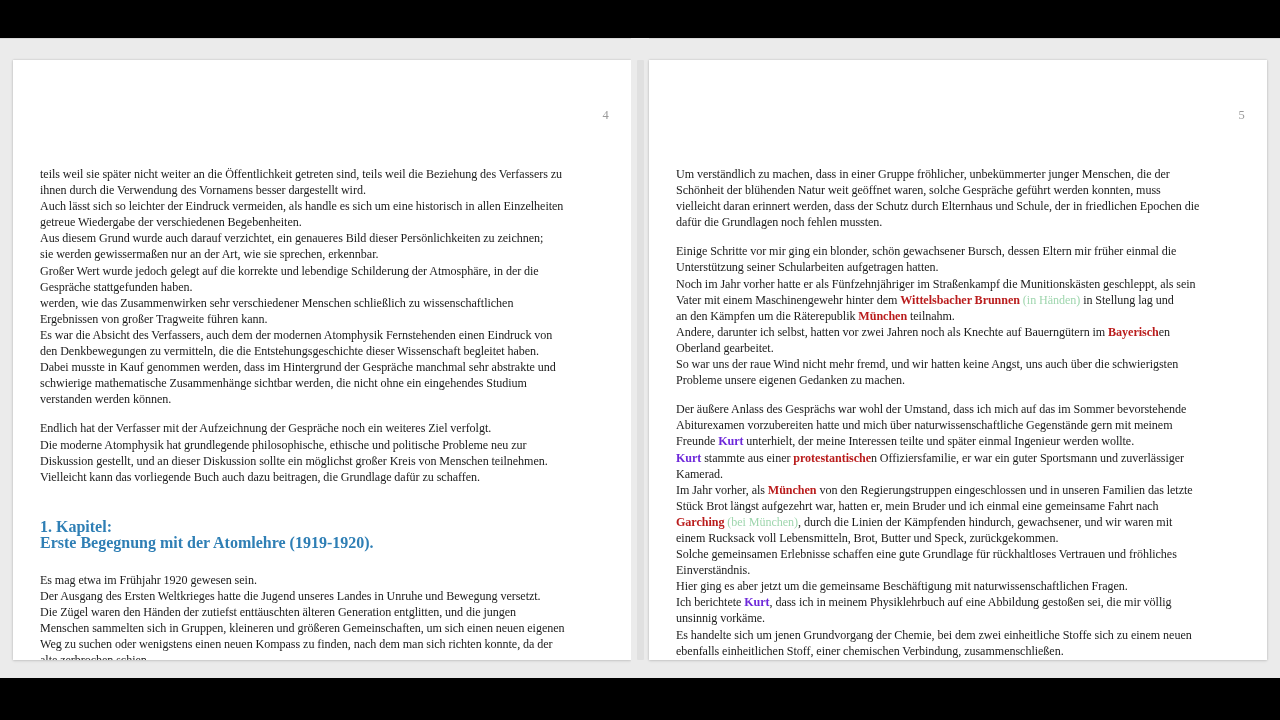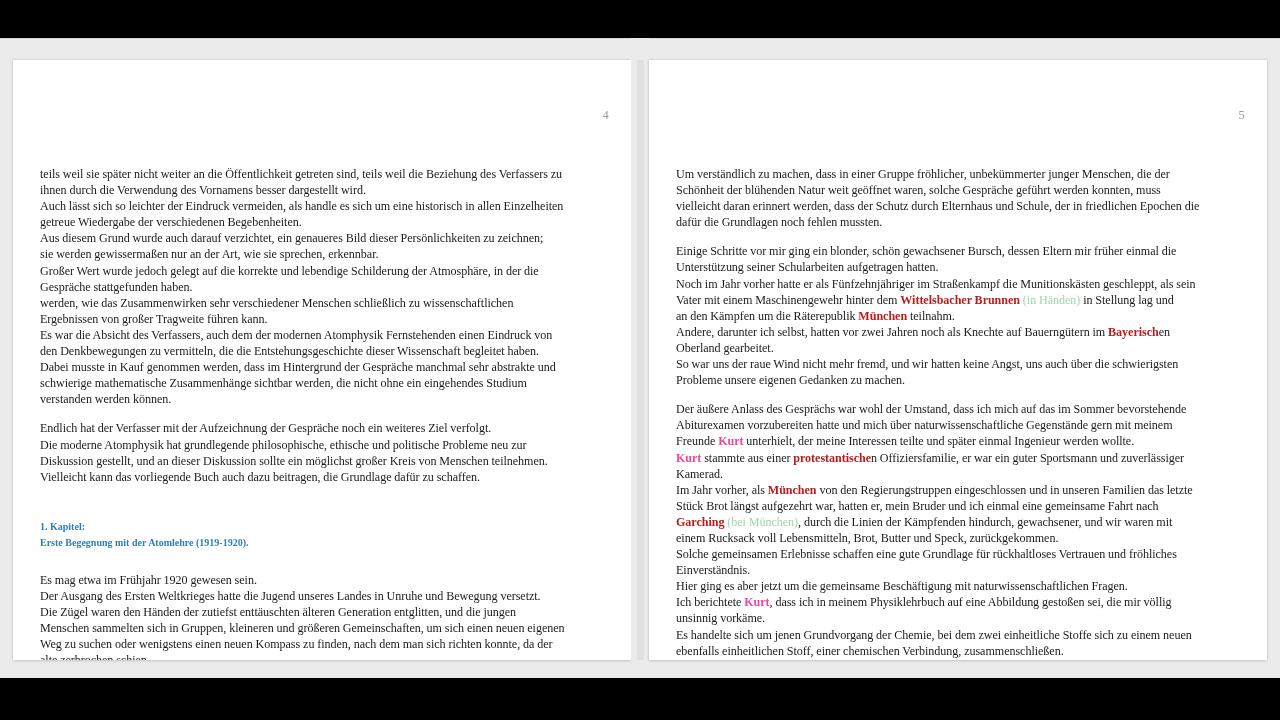--- a/index.html
+++ b/index.html
@@ -89,26 +89,26 @@
     letter-spacing: -0.05px;
     word-spacing: -0.1px;
   }
   .para.tight { margin-bottom: 0; }
 
   .line { display: block; white-space: nowrap; }
 
   
   .hl-green       { color: #b91c1c; font-weight: bold; }
   .hl-green-light { color: #9fd6ae; font-weight: normal; }
-  .hl-red         { color: #ec4899; font-weight: bold; }
+  .hl-red         { color: #6d28d9; font-weight: bold; }
 
   .chapter-head {
     color: #2f7fb5;
     font-weight: bold;
-    font-size: 10px;
+    font-size: 16px;
     line-height: 16.1px;
     margin: 0;
     font-family: "Liberation Serif", serif;
   }
   .chapter-gap-top { height: 21px; }
   .chapter-gap-bottom { height: 21px; }
 
   
   .gutter {
     position: absolute;

